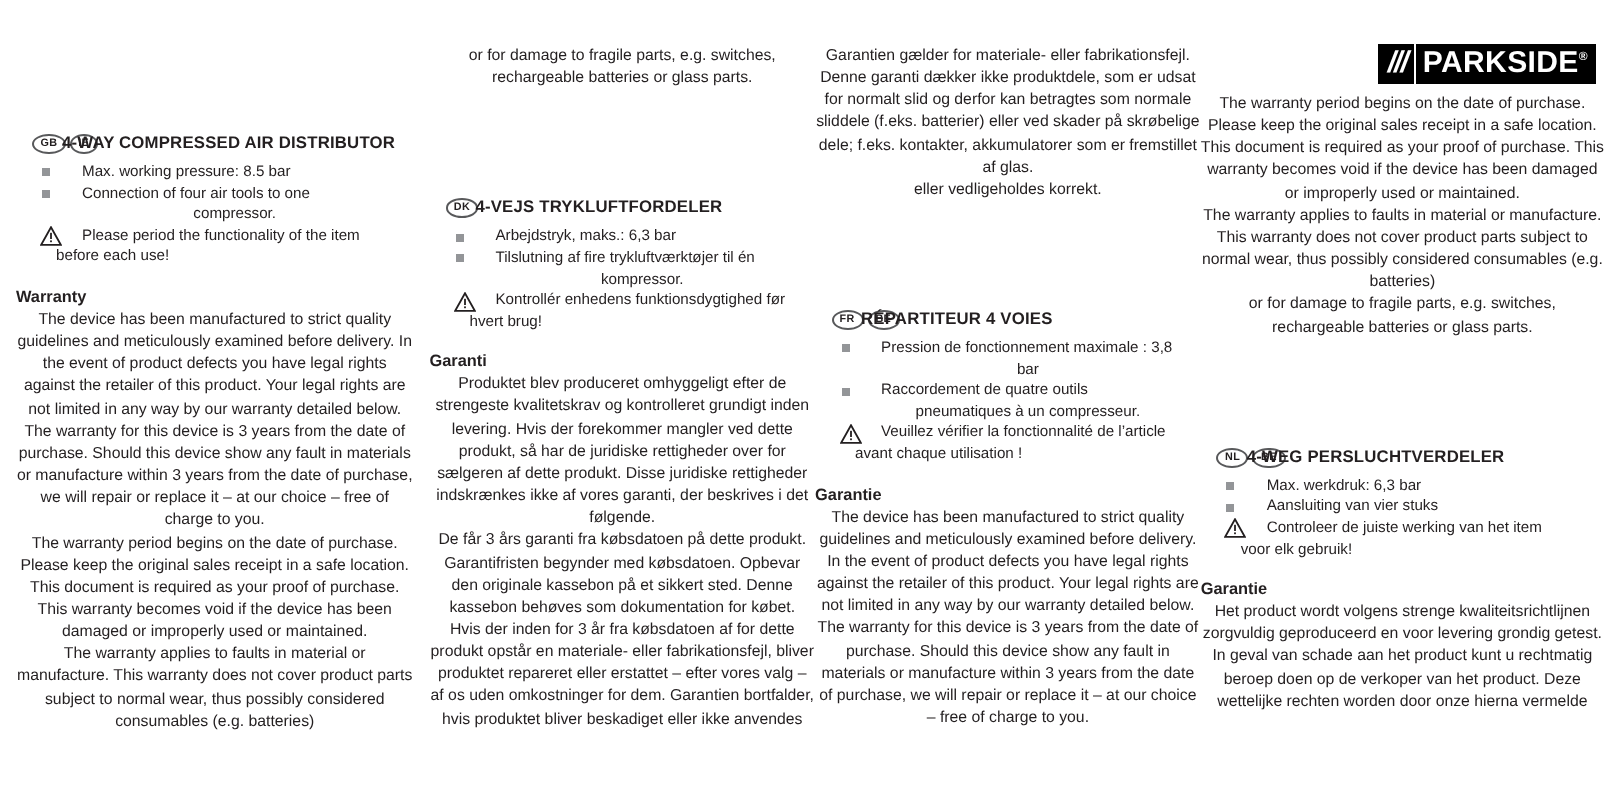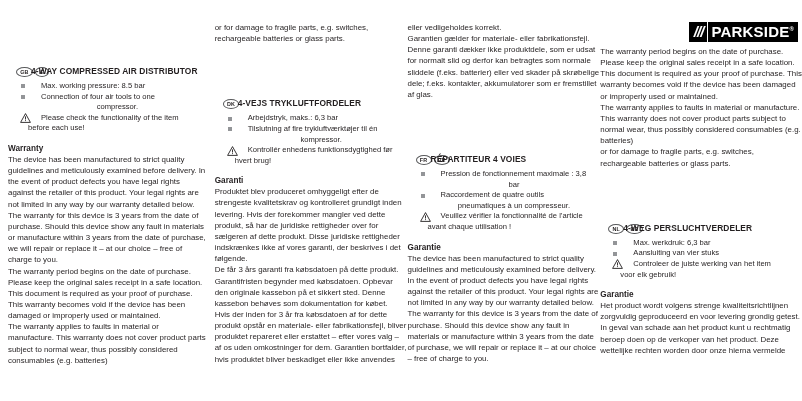--- a/index.html
+++ b/index.html
@@ -158,21 +158,21 @@
   h3.sub {
     font-size: 8.2px;
     font-weight: bold;
     line-height: 11px;
     margin: 9px 0 0 0;
   }
   p.body {
     font-size: 7.9px;
     line-height: 11.15px;
     margin: 0;
-    text-align: left;
+    text-align: center;
   }
   p.body + p.body { margin-top: 0; }
   .gap { height: 10px; }
 </style>
 </head>
 <body>
 
 <div class="page">
 
   <div class="logo">
@@ -201,21 +201,21 @@
           <span class="sq"></span>
           <span>Connection of four air tools to one</span>
         </div>
         <div class="bullet-cont">compressor.</div>
         <div class="warn-row">
           <svg class="tri" viewBox="0 0 11 10">
             <polygon points="5.5,0.6 10.4,9.4 0.6,9.4" fill="none" stroke="#231f20" stroke-width="0.9"></polygon>
             <rect x="5.05" y="3.4" width="0.9" height="3.1" fill="#231f20"></rect>
             <rect x="5.05" y="7.2" width="0.9" height="0.9" fill="#231f20"></rect>
           </svg>
-          <span>Please check the functionality of the item</span>
+          <span>Please period the functionality of the item</span>
         </div>
         <div class="warn-cont">before each use!</div>
       </div>
 
       <h3 class="sub">Warranty</h3>
       <p class="body">The device has been manufactured to strict quality guidelines and meticulously examined before delivery. In the event of product defects you have legal rights against the retailer of this product. Your legal rights are not limited in any way by our warranty detailed below.</p>
       <p class="body">The warranty for this device is 3 years from the date of purchase. Should this device show any fault in materials or manufacture within 3 years from the date of purchase, we will repair or replace it – at our choice – free of charge to you.</p>
       <p class="body">The warranty period begins on the date of purchase. Please keep the original sales receipt in a safe location. This document is required as your proof of purchase. This warranty becomes void if the device has been damaged or improperly used or maintained.</p>
       <p class="body">The warranty applies to faults in material or manufacture. This warranty does not cover product parts subject to normal wear, thus possibly considered consumables (e.g. batteries)</p>
     </div>
@@ -255,22 +255,22 @@
       </div>
 
       <h3 class="sub">Garanti</h3>
       <p class="body">Produktet blev produceret omhyggeligt efter de strengeste kvalitetskrav og kontrolleret grundigt inden levering. Hvis der forekommer mangler ved dette produkt, så har de juridiske rettigheder over for sælgeren af dette produkt. Disse juridiske rettigheder indskrænkes ikke af vores garanti, der beskrives i det følgende.</p>
       <p class="body">De får 3 års garanti fra købsdatoen på dette produkt. Garantifristen begynder med købsdatoen. Opbevar den originale kassebon på et sikkert sted. Denne kassebon behøves som dokumentation for købet.</p>
       <p class="body">Hvis der inden for 3 år fra købsdatoen af for dette produkt opstår en materiale- eller fabrikationsfejl, bliver produktet repareret eller erstattet – efter vores valg – af os uden omkostninger for dem. Garantien bortfalder, hvis produktet bliver beskadiget eller ikke anvendes</p>
     </div>
 
     <div class="col col-3">
 
+      <p class="body">Garantien gælder for materiale- eller fabrikationsfejl. Denne garanti dækker ikke produktdele, som er udsat for normalt slid og derfor kan betragtes som normale sliddele (f.eks. batterier) eller ved skader på skrøbelige dele; f.eks. kontakter, akkumulatorer som er fremstillet af glas.</p>
       <p class="body">eller vedligeholdes korrekt.</p>
-      <p class="body">Garantien gælder for materiale- eller fabrikationsfejl. Denne garanti dækker ikke produktdele, som er udsat for normalt slid og derfor kan betragtes som normale sliddele (f.eks. batterier) eller ved skader på skrøbelige dele; f.eks. kontakter, akkumulatorer som er fremstillet af glas.</p>
 
       <div class="gap"></div>
 
       <div class="sect-head">
         <div class="badges">
           <span class="badge">FR</span>
           <span class="badge">BE</span>
         </div>
         <div class="sect-title">RÉPARTITEUR 4 VOIES</div>
       </div>

